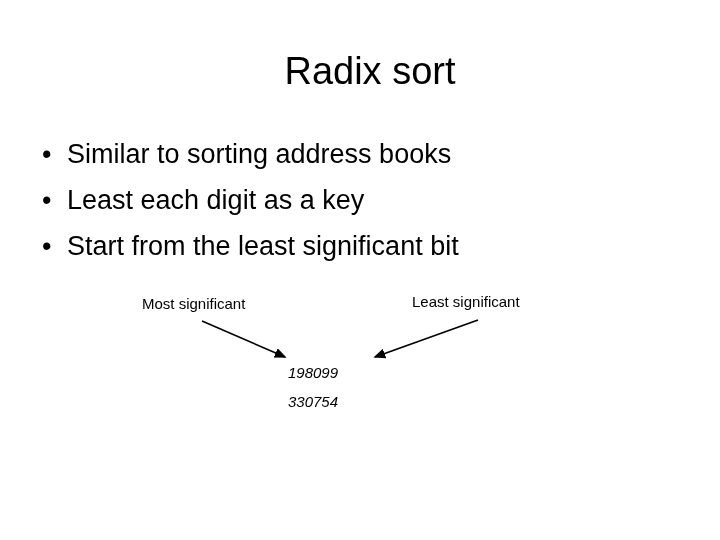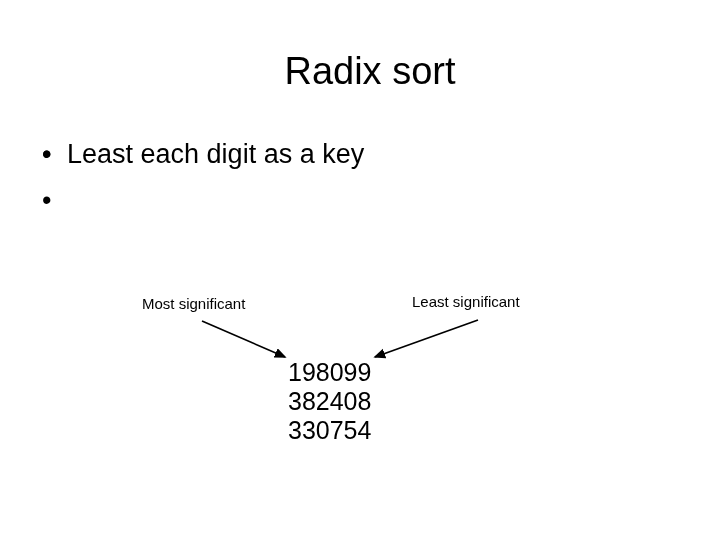--- a/index.html
+++ b/index.html
@@ -91,43 +91,46 @@
   
   #number-column {
     position: absolute;
     left: 288px;
     top: 358px;
     margin: 0;
     padding: 0;
     list-style: none;
   }
   #number-column li {
-    font-size: 25px;
+    font-size: 15px;
     line-height: 29px;
     color: #000000;
     white-space: nowrap;
+    font-style: italic;
   }
 </style>
 </head>
 <body>
 
 <div id="slide">
 
   <div id="slide-title">Radix sort</div>
 
   <ul id="bullet-list">
     <li>
       <span class="bullet-dot">•</span>
+      <span>Similar to sorting address books</span>
     </li>
     <li>
       <span class="bullet-dot">•</span>
       <span>Least each digit as a key</span>
     </li>
     <li>
       <span class="bullet-dot">•</span>
+      <span>Start from the least significant bit</span>
     </li>
   </ul>
 
   <div class="annot-label" id="label-most-significant">Most significant</div>
 
   <div class="annot-label" id="label-least-significant">Least significant</div>
 
   <svg id="arrow-layer" viewBox="0 0 720 540" width="720" height="540">
     <defs>
       <marker id="arrowhead-right" markerWidth="7" markerHeight="7" refX="6" refY="3" orient="auto" markerUnits="strokeWidth">
@@ -136,17 +139,16 @@
       <marker id="arrowhead-left" markerWidth="7" markerHeight="7" refX="6" refY="3" orient="auto" markerUnits="strokeWidth">
         <path d="M0,0 L7,3 L0,6 z" fill="#000000"></path>
       </marker>
     </defs>
     <line x1="202" y1="321" x2="285" y2="357" stroke="#000000" stroke-width="1.7" marker-end="url(#arrowhead-right)"></line>
     <line x1="478" y1="320" x2="375" y2="357" stroke="#000000" stroke-width="1.7" marker-end="url(#arrowhead-left)"></line>
   </svg>
 
   <ul id="number-column">
     <li>198099</li>
-    <li>382408</li>
     <li>330754</li>
   </ul>
 
 </div>
 
 </body></html>

